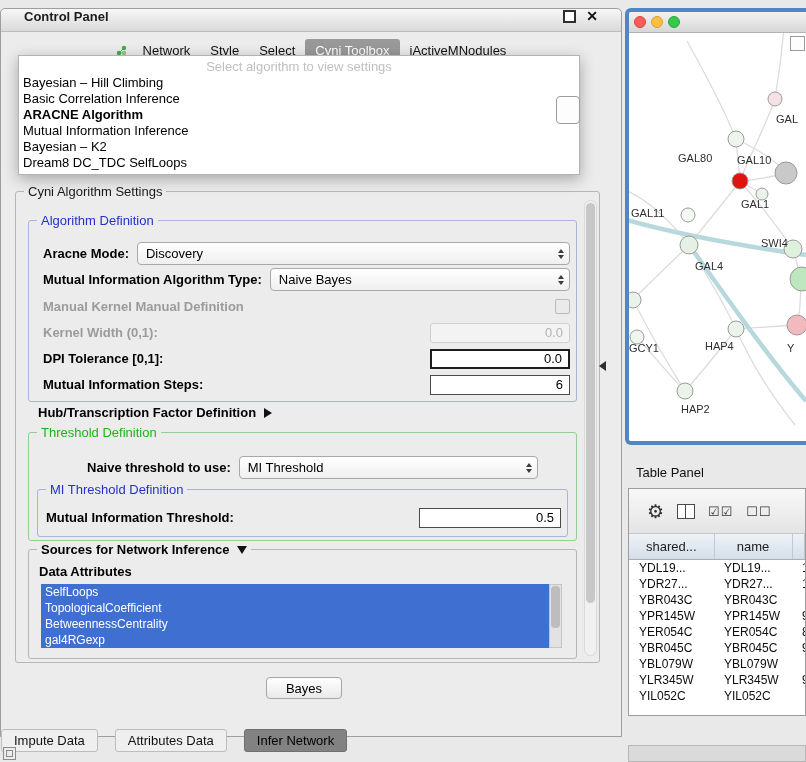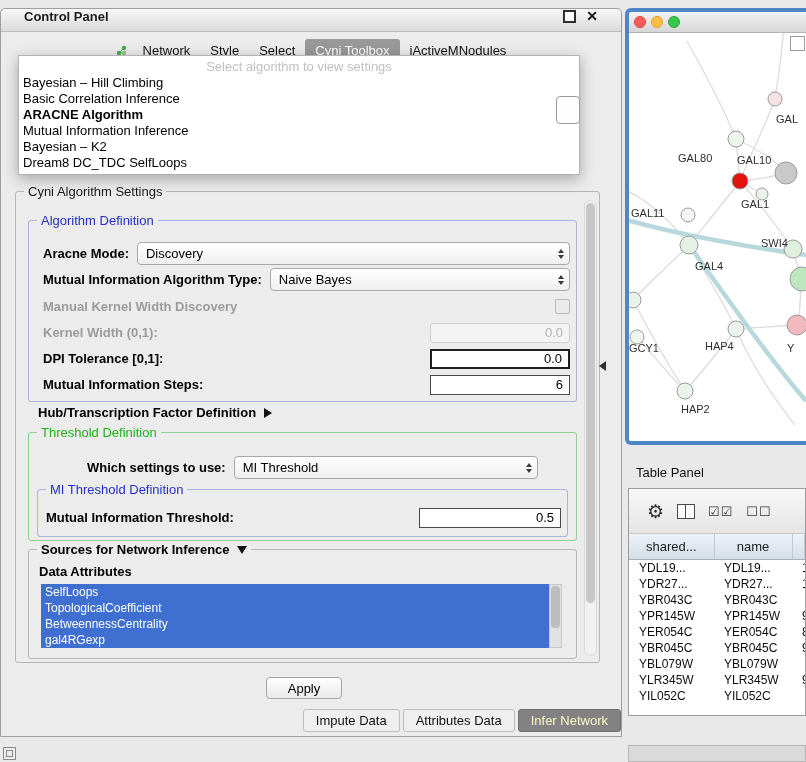--- a/index.html
+++ b/index.html
@@ -59,23 +59,23 @@
 #data-attr-label{position:absolute;left:10px;top:14px;font-size:13px;font-weight:bold}
 #attr-list{position:absolute;left:12px;top:34px;width:508px;height:64px;overflow:hidden;background:#fff}
 .attr-item{height:16px;line-height:16px;padding-left:4px;font-size:12px;color:#fff;background:#3e6fd1;white-space:nowrap}
 #attr-scrollbar{position:absolute;left:520px;top:34px;width:13px;height:64px;background:#e2e2e2;border:1px solid #c6c6c6;box-sizing:border-box}
 #attr-scroll-thumb{position:absolute;left:1px;top:1px;width:9px;height:42px;background:#bdbdbd;border-radius:4px}
 
 #settings-scrollbar{position:absolute;right:2px;top:8px;bottom:6px;width:13px;background:#f1f1f1;border:1px solid #d9d9d9;border-radius:7px;box-sizing:border-box}
 #settings-scroll-thumb{position:absolute;left:1px;top:2px;width:9px;height:88%;background:#c7c7c7;border-radius:5px}
 
 #apply-button{position:absolute;left:265px;top:668px;width:76px;height:22px;background:linear-gradient(#ffffff,#e9e9e9);border:1px solid #a6a6a6;border-radius:4px;font-size:13px;color:#000;font-family:"Liberation Sans",sans-serif}
-#bottom-tabs{position:absolute;left:0;top:700px;width:100%;display:flex;justify-content:flex-end;gap:3px}
+#bottom-tabs{position:absolute;left:0;top:720px;width:100%;display:flex;justify-content:flex-start;gap:17px}
 .btab{padding:3px 12px;font-size:13px;background:#efefef;border:1px solid #bdbdbd;border-radius:3px;color:#111;white-space:nowrap}
-.btab.active{background:#828282;border-color:#6f6f6f;color:#fef9c3}
+.btab.active{background:#828282;border-color:#6f6f6f;color:#000000}
 
 
 #algo-popup{position:absolute;left:18px;top:55px;width:560px;z-index:40;background:#fff;border:1px solid #b3b3b3;box-shadow:0 4px 14px rgba(0,0,0,.3);padding-bottom:3px}
 #popup-placeholder{font-size:13px;color:#c0c0c0;text-align:center;padding:3px 0 1px}
 .dd-item{font-size:13px;color:#000;line-height:16px;padding:0 4px}
 .dd-item.selected{font-weight:bold}
 #spinner-fragment{position:absolute;left:556px;top:96px;width:24px;height:28px;z-index:45;background:#fdfdfd;border:1px solid #9b9b9b;border-radius:4px;box-sizing:border-box}
 #panel-collapse-arrow{position:absolute;left:599px;top:361px;width:0;height:0;border-top:5px solid transparent;border-bottom:5px solid transparent;border-right:7px solid #2f2f2f}
 
 
@@ -170,21 +170,21 @@
         <div class="combo">
           <span>Naive Bayes</span>
           <span class="combo-arrows">
               <span class="up"></span>
               <span class="down"></span>
             </span>
         </div>
       </div>
 
       <div class="row" id="row-kernelchk">
-        <span class="lbl disabled">Manual Kernel Width Discovery</span>
+        <span class="lbl disabled">Manual Kernel Manual Definition</span>
         <span class="checkbox"></span>
       </div>
 
       <div class="row" id="row-kernelw">
         <span class="lbl disabled">Kernel Width (0,1):</span>
         <span class="field disabled">0.0</span>
       </div>
 
       <div class="row" id="row-dpi">
         <span class="lbl">DPI Tolerance [0,1]:</span>
@@ -199,21 +199,21 @@
 
     <div id="hub-row">
       <span class="lbl">Hub/Transcription Factor Definition</span>
       <span class="tri-right"></span>
     </div>
 
     <div class="group" id="threshold-group">
       <span class="group-title">Threshold Definition</span>
 
       <div class="row" id="row-which">
-        <span class="lbl">Which settings to use:</span>
+        <span class="lbl">Naive threshold to use:</span>
         <div class="combo">
           <span>MI Threshold</span>
           <span class="combo-arrows">
               <span class="up"></span>
               <span class="down"></span>
             </span>
         </div>
       </div>
 
       <div class="group" id="mithr-group">
@@ -240,21 +240,21 @@
       <div id="attr-scrollbar">
         <div id="attr-scroll-thumb"></div>
       </div>
     </div>
 
     <div id="settings-scrollbar">
       <div id="settings-scroll-thumb"></div>
     </div>
   </div>
 
-  <button id="apply-button">Apply</button>
+  <button id="apply-button">Bayes</button>
 
   <div id="bottom-tabs">
       <div class="btab"><span>Impute Data</span></div>
       <div class="btab"><span>Attributes Data</span></div>
       <div class="btab active"><span>Infer Network</span></div>
     </div>
 </div>
 
 <div id="algo-popup">
   <div id="popup-placeholder">Select algorithm to view settings</div>

